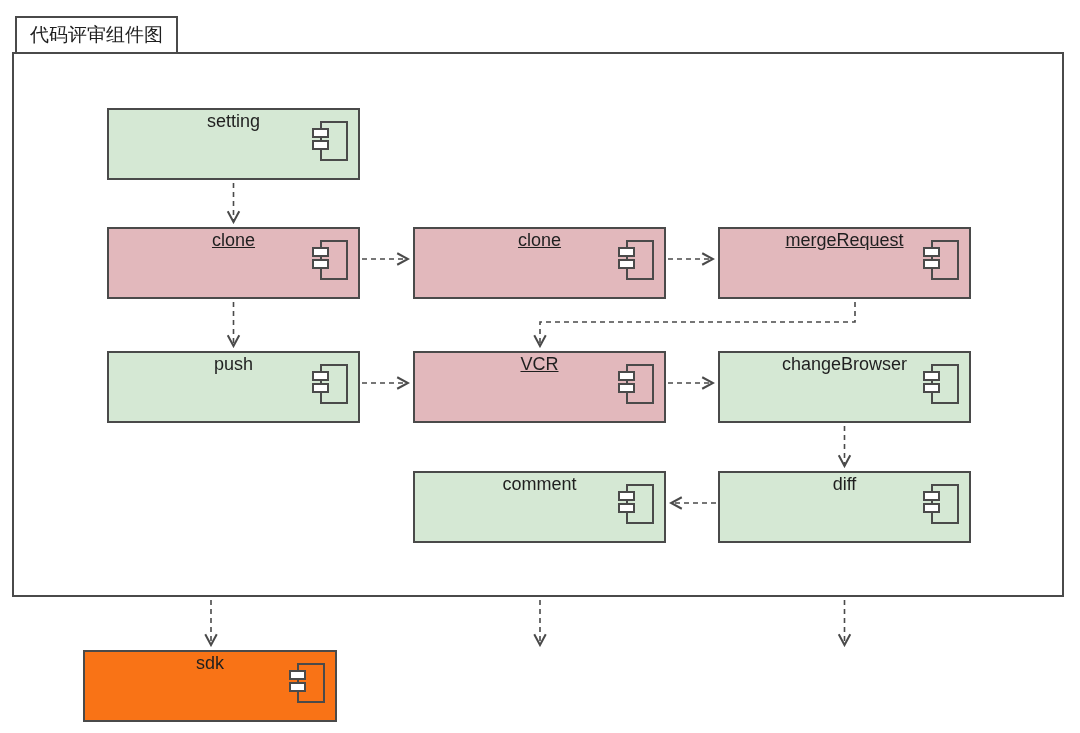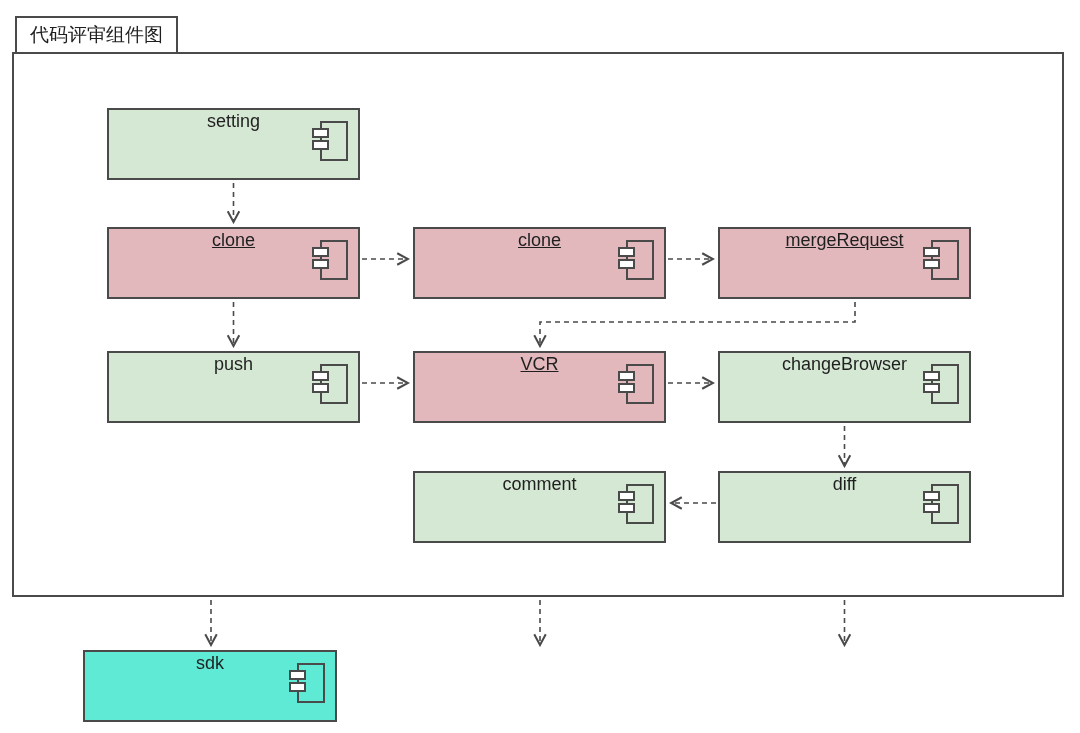--- a/index.html
+++ b/index.html
@@ -60,21 +60,21 @@
   .comp .comp-icon {
     position: absolute;
     right: 8px;
     top: 9px;
     width: 40px;
     height: 44px;
     line-height: 0;
   }
   .fill-green { background: #d5e8d4; }
   .fill-pink  { background: #e2b8bc; text-decoration: underline; }
-  .fill-white { background: #5eead4; }
+  .fill-white { background: #f97316; }
 
   
   .c-setting       { left: 107px; top: 108px; }
   .c-clone         { left: 107px; top: 227px; }
   .c-branch        { left: 413px; top: 227px; }
   .c-mergeRequest  { left: 718px; top: 227px; }
   .c-push          { left: 107px; top: 351px; }
   .c-vcr           { left: 413px; top: 351px; }
   .c-changeBrowser { left: 718px; top: 351px; }
   .c-comment       { left: 413px; top: 471px; }

